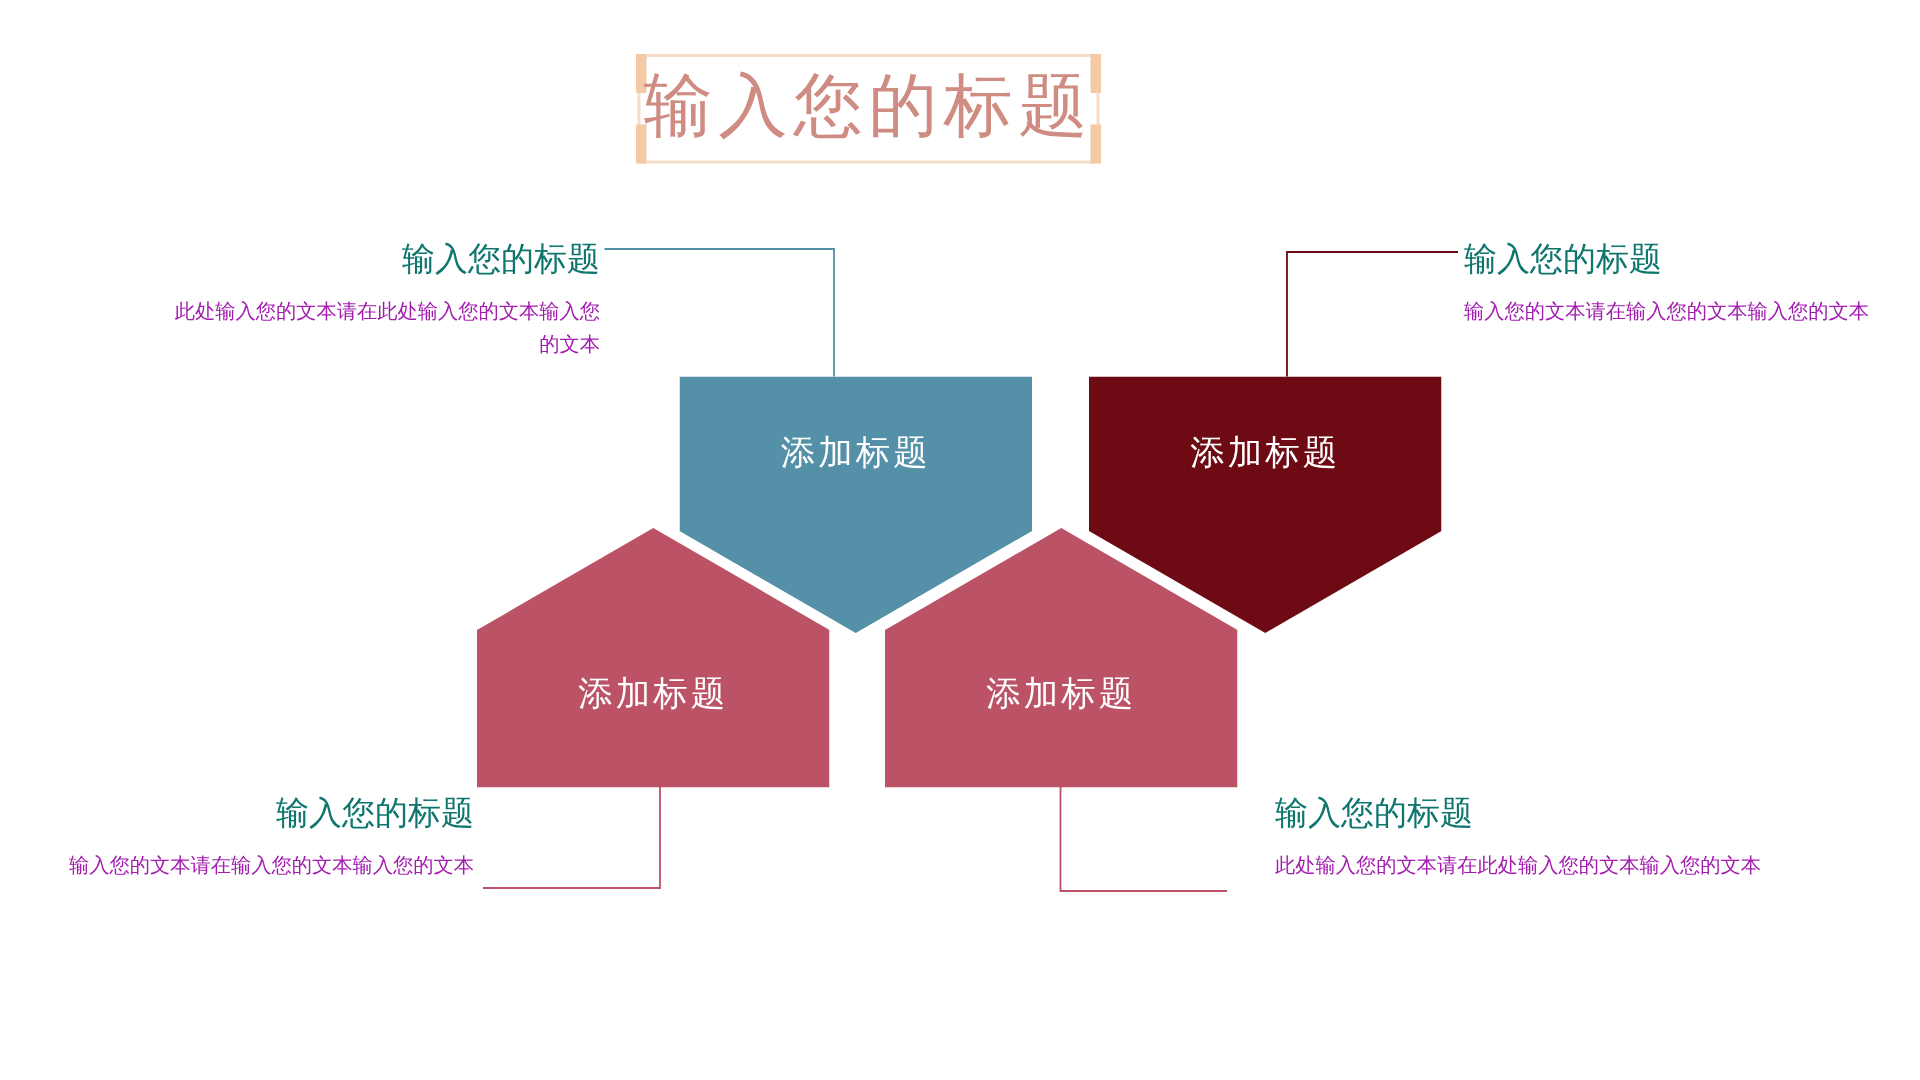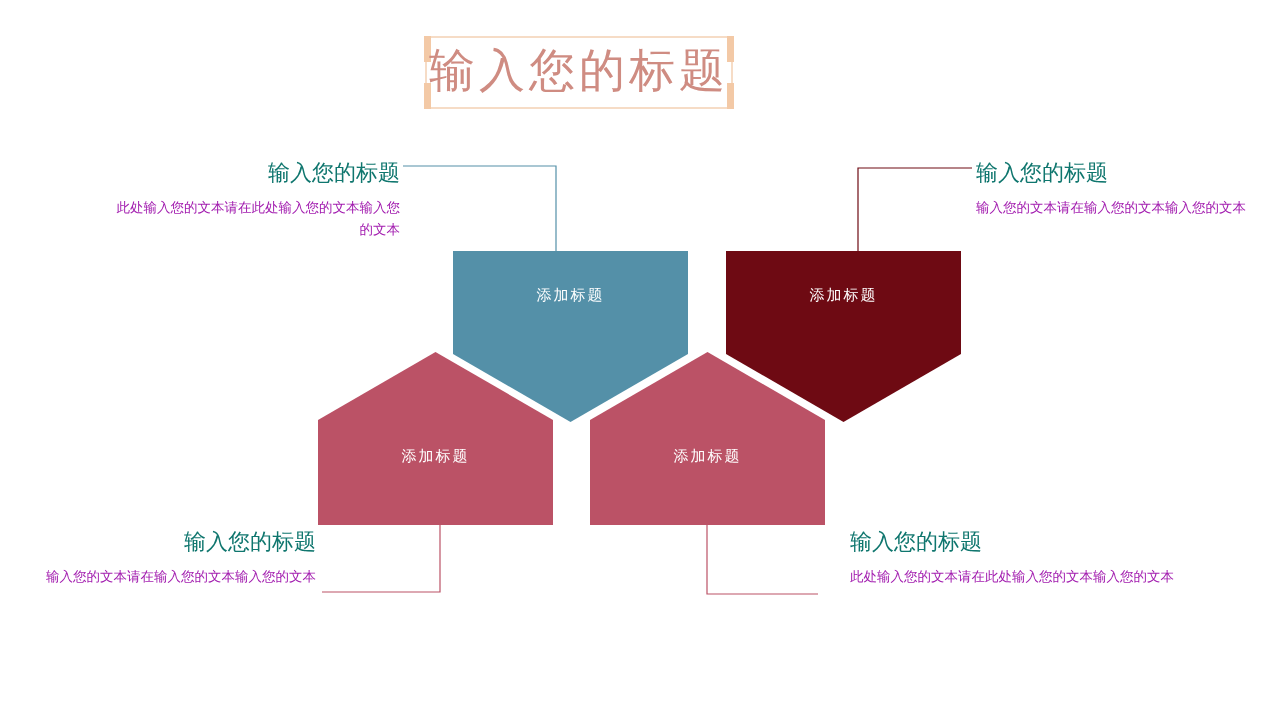--- a/index.html
+++ b/index.html
@@ -30,21 +30,21 @@
     display:flex; align-items:center; justify-content:center;
     font-size:46px; letter-spacing:4px; color:#CF8C82; white-space:nowrap;
     z-index:3;
   }
 
   
   .pent { position:absolute; }
   .pent svg { display:block; width:100%; height:100%; }
   .pent-label {
     position:absolute; left:0; width:100%;
-    text-align:center; color:#ffffff; font-size:15px;
+    text-align:center; color:#ffffff; font-size:23px;
     letter-spacing:2px; white-space:nowrap;
   }
 
   #shape-top-left  { left:453px; top:251px; width:235px; height:171px; }
   #shape-top-left .pent-label  { top:35px; }
   #shape-top-right { left:726px; top:251px; width:235px; height:171px; }
   #shape-top-right .pent-label { top:35px; }
   #shape-bottom-left  { left:318px; top:352px; width:235px; height:173px; }
   #shape-bottom-left .pent-label  { top:95px; }
   #shape-bottom-right { left:590px; top:352px; width:235px; height:173px; }

